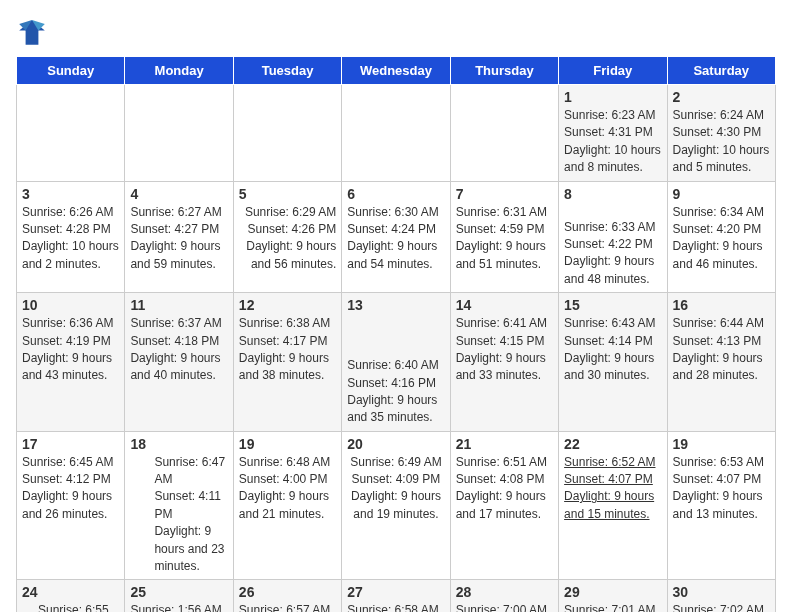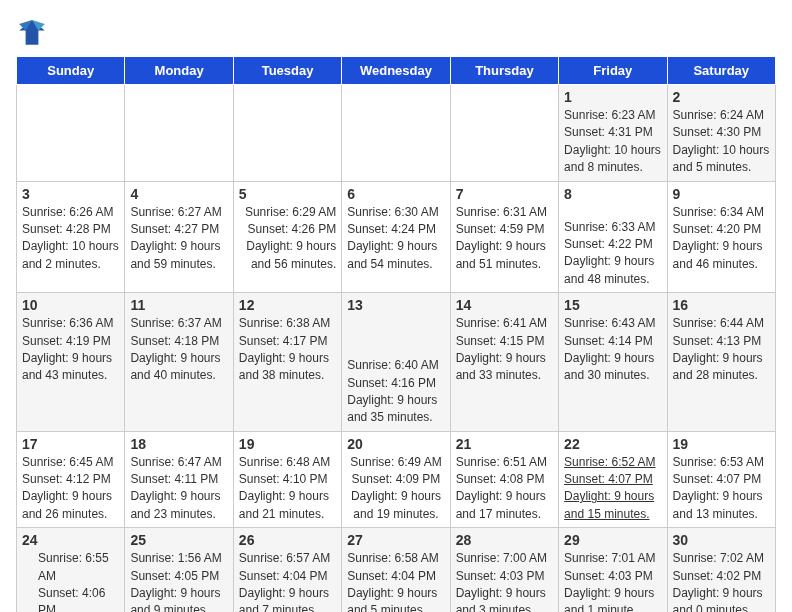--- a/index.html
+++ b/index.html
@@ -230,28 +230,28 @@
       </tr>
       <tr>
         <td>
           <span class="day-number">17</span>
           <div class="day-info" style="white-space: pre-line;">Sunrise: 6:45 AM
 Sunset: 4:12 PM
 Daylight: 9 hours and 26 minutes.</div>
         </td>
         <td>
           <span class="day-number">18</span>
-          <div class="day-info" style="white-space: pre-line;">Sunrise: 6:47 AM
+          <div class="day-info" style="white-space: pre-line; margin-left: 24px;">Sunrise: 6:47 AM
 Sunset: 4:11 PM
 Daylight: 9 hours and 23 minutes.</div>
         </td>
         <td>
           <span class="day-number">19</span>
           <div class="day-info" style="white-space: pre-line;">Sunrise: 6:48 AM
-Sunset: 4:10 PM
+Sunset: 4:00 PM
 Daylight: 9 hours and 21 minutes.</div>
         </td>
         <td>
           <span class="day-number">20</span>
           <div class="day-info" style="white-space: pre-line; text-align: center;">Sunrise: 6:49 AM
 Sunset: 4:09 PM
 Daylight: 9 hours and 19 minutes.</div>
         </td>
         <td>
           <span class="day-number">21</span>

